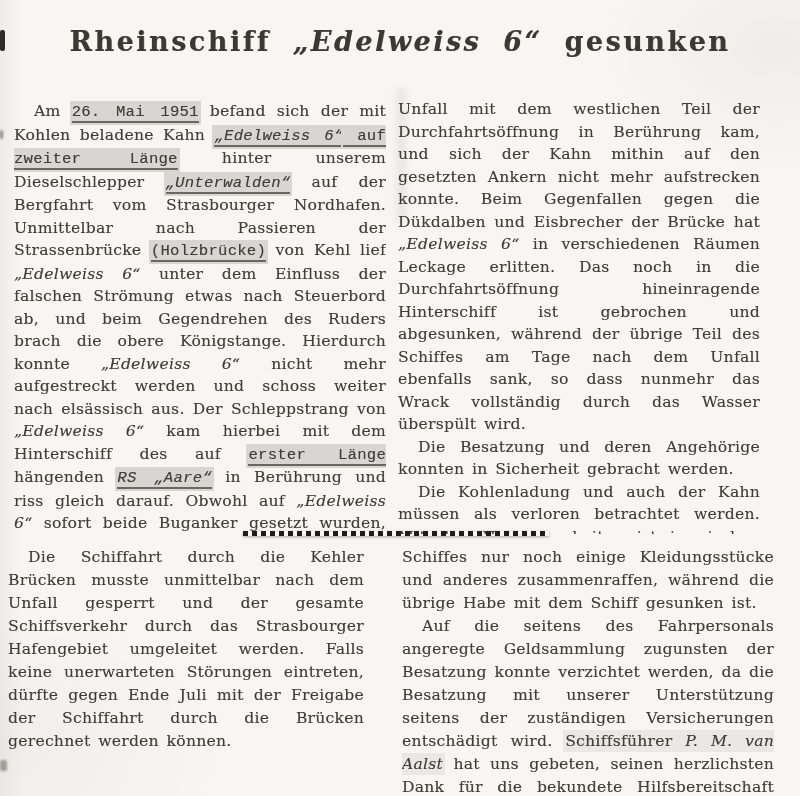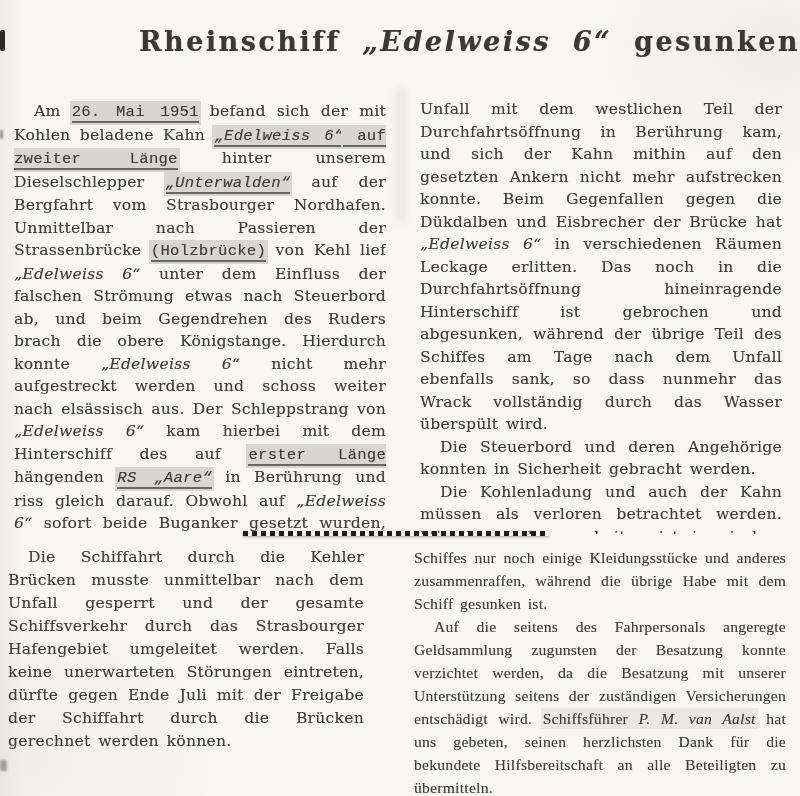--- a/index.html
+++ b/index.html
@@ -15,35 +15,35 @@
     position:relative;width:800px;height:796px;overflow:hidden;
     background:
       linear-gradient(90deg, rgba(0,0,0,0.04) 0px, rgba(0,0,0,0.0) 22px),
       radial-gradient(ellipse 260px 180px at 97% 6%, rgba(0,0,0,0.035), transparent 70%),
       radial-gradient(ellipse 300px 220px at 2% 95%, rgba(0,0,0,0.03), transparent 70%),
       var(--paper);
     color:var(--ink);
   }
   .title{
     position:absolute;left:0;right:0;top:8px;height:52px;
-    text-align:right;font-size:27px;letter-spacing:2.5px;word-spacing:10px;
+    text-align:center;font-size:27px;letter-spacing:2.5px;word-spacing:10px;
     color:#3c3933;text-shadow:0.4px 0.4px 0.6px rgba(50,45,38,0.45);
     white-space:nowrap;
   }
   .col{
     position:absolute;overflow:hidden;
     font-size:15.5px;line-height:22.5px;text-align:justify;
     letter-spacing:0.3px;word-spacing:2.5px;
     text-shadow:0.3px 0.3px 0.5px rgba(60,55,45,0.38);
     hyphens:auto;
   }
   .col-tl{left:14px;  top:100px;width:372px;height:434px;}
-  .col-tr{left:420px; top:98px; width:362px;height:436px;}
+  .col-tr{left:398px; top:98px; width:362px;height:436px;}
   .col-bl{left:8px;   top:546px;width:356px;height:250px;line-height:23px;}
-  .col-br{left:414px; top:546px;width:372px;height:250px;line-height:23px;font-family:Liberation Serif, serif;}
+  .col-br{left:402px; top:546px;width:372px;height:250px;line-height:23px;}
   .para{margin:0;}
   .para.indent{text-indent:20px;}
   .it{font-style:italic;}
   .hl{
     background:var(--hl);
     border-bottom:2px solid var(--hl-edge);
     box-shadow:0 0 0 2px var(--hl);
     box-decoration-break:clone;font-family:Liberation Mono, monospace;-webkit-box-decoration-break:clone;
   }
   .hl-soft{
@@ -69,21 +69,21 @@
 <body>
 
 <div class="page">
   <h1 class="title"><span>Rheinschiff </span><span class="it">„Edelweiss 6“</span><span> gesunken</span></h1>
 
   <div class="col col-tl">
       <p class="para indent"><span>Am </span><span class="hl">26. Mai 1951</span><span> befand sich der mit Kohlen beladene Kahn </span><span class="it hl">„Edelweiss 6“</span><span class="hl"> auf zweiter Länge</span><span> hinter unserem Dieselschlepper </span><span class="it hl">„Unterwalden“</span><span> auf der Bergfahrt vom Strasbourger Nordhafen. Unmittelbar nach Passieren der Strassenbrücke </span><span class="hl">(Holzbrücke)</span><span> von Kehl lief </span><span class="it">„Edelweiss 6“</span><span> unter dem Einfluss der falschen Strömung etwas nach Steuerbord ab, und beim Gegendrehen des Ruders brach die obere Königstange. Hierdurch konnte </span><span class="it">„Edelweiss 6“</span><span> nicht mehr aufgestreckt werden und schoss weiter nach elsässisch aus. Der Schleppstrang von </span><span class="it">„Edelweiss 6“</span><span> kam hierbei mit dem Hinterschiff des auf </span><span class="hl">erster Länge</span><span> hängenden </span><span class="it hl">RS „Aare“</span><span> in Berührung und riss gleich darauf. Obwohl auf </span><span class="it">„Edelweiss 6“</span><span> sofort beide Buganker gesetzt wurden, konnte es nicht vermieden werden, dass der Kahn vor dem elsässischen Teil der Holzbrücke vollständig zwerchfiel, weil das Hinterschiff unmittelbar nach dem</span></p>
     </div>
   <div class="col col-tr">
       <p class="para"><span>Unfall mit dem westlichen Teil der Durchfahrtsöffnung in Berührung kam, und sich der Kahn mithin auf den gesetzten Ankern nicht mehr aufstrecken konnte. Beim Gegenfallen gegen die Dükdalben und Eisbrecher der Brücke hat </span><span class="it">„Edelweiss 6“</span><span> in verschiedenen Räumen Leckage erlitten. Das noch in die Durchfahrtsöffnung hineinragende Hinterschiff ist gebrochen und abgesunken, während der übrige Teil des Schiffes am Tage nach dem Unfall ebenfalls sank, so dass nunmehr das Wrack vollständig durch das Wasser überspült wird.</span></p>
-      <p class="para indent"><span>Die Steuerbord und deren Angehörige konnten in Sicherheit gebracht werden.</span></p>
+      <p class="para indent"><span>Die Besatzung und deren Angehörige konnten in Sicherheit gebracht werden.</span></p>
       <p class="para indent"><span>Die Kohlenladung und auch der Kahn müssen als verloren betrachtet werden. Mit den Hebungsarbeiten ist inzwischen begonnen worden. Das Wrack, welches mehrfach geknickt ist, wird unter Wasser in einzelne Stücke zerschnitten.</span></p>
     </div>
 
   <div class="divider"></div>
 
   <div class="col col-bl">
       <p class="para indent"><span>Die Schiffahrt durch die Kehler Brücken musste unmittelbar nach dem Unfall gesperrt und der gesamte Schiffsverkehr durch das Strasbourger Hafengebiet umgeleitet werden. Falls keine unerwarteten Störungen eintreten, dürfte gegen Ende Juli mit der Freigabe der Schiffahrt durch die Brücken gerechnet werden können.</span></p>
     </div>
   <div class="col col-br">
       <p class="para"><span>Schiffes nur noch einige Kleidungsstücke und anderes zusammenraffen, während die übrige Habe mit dem Schiff gesunken ist.</span></p>

